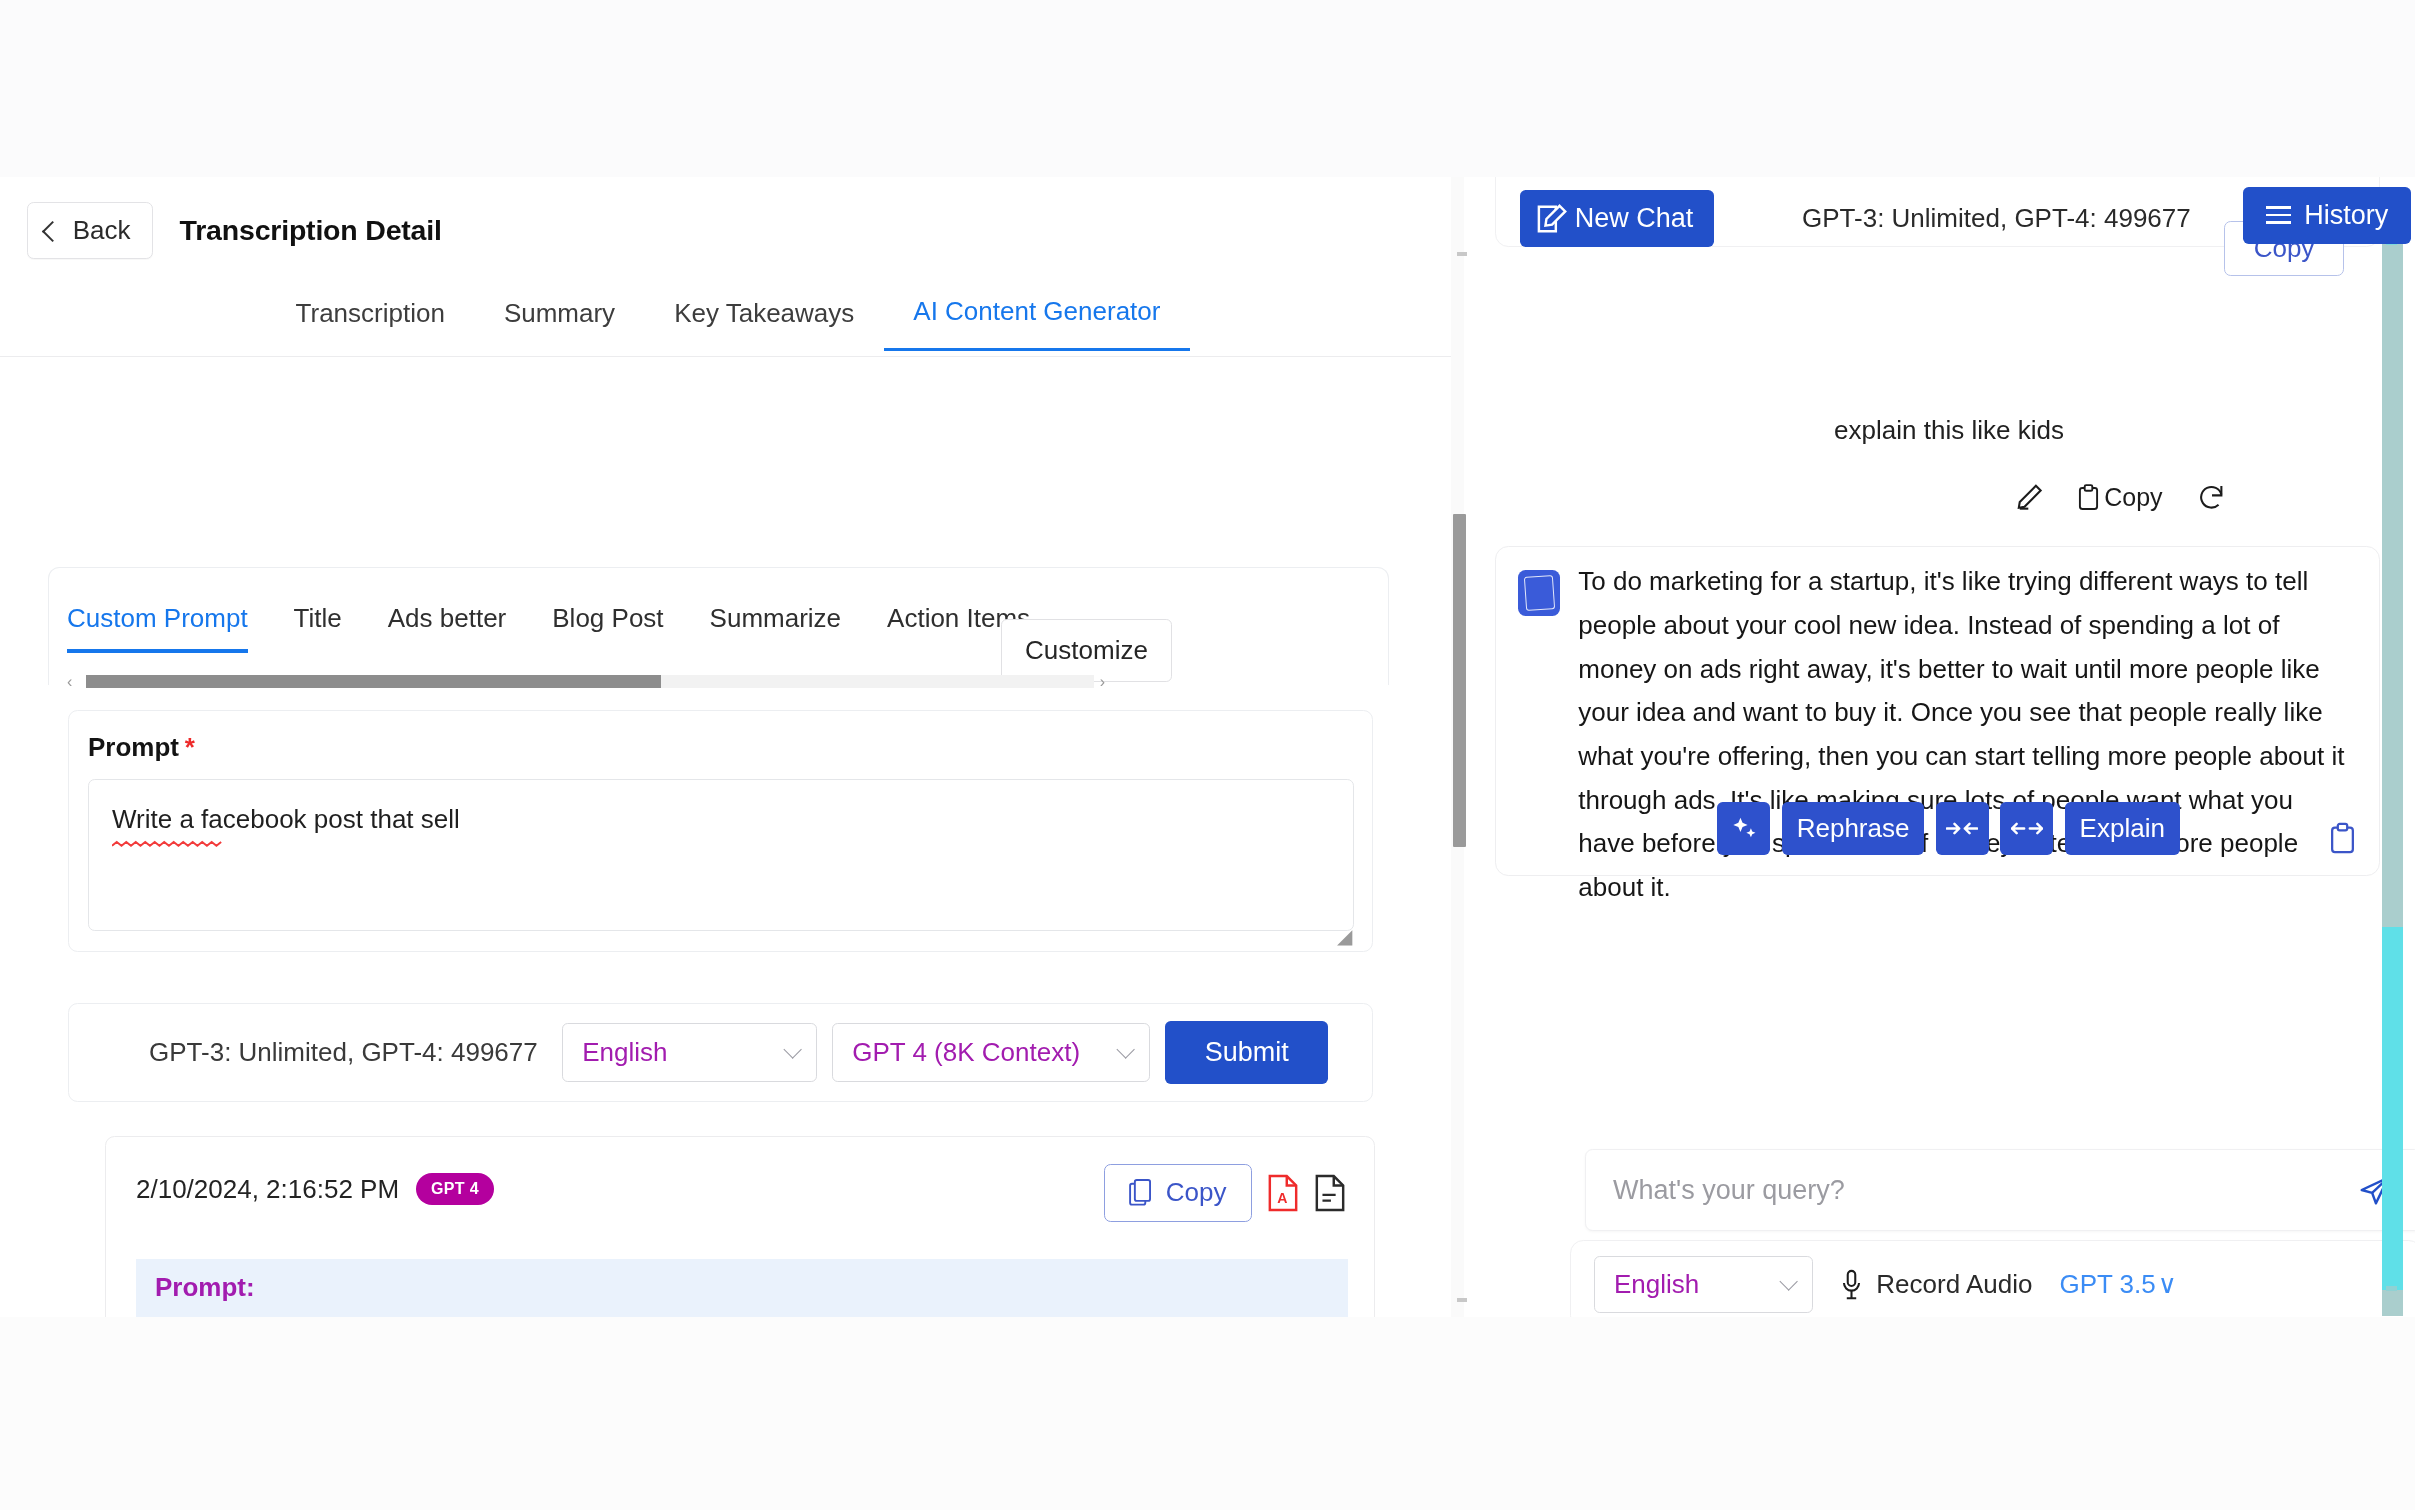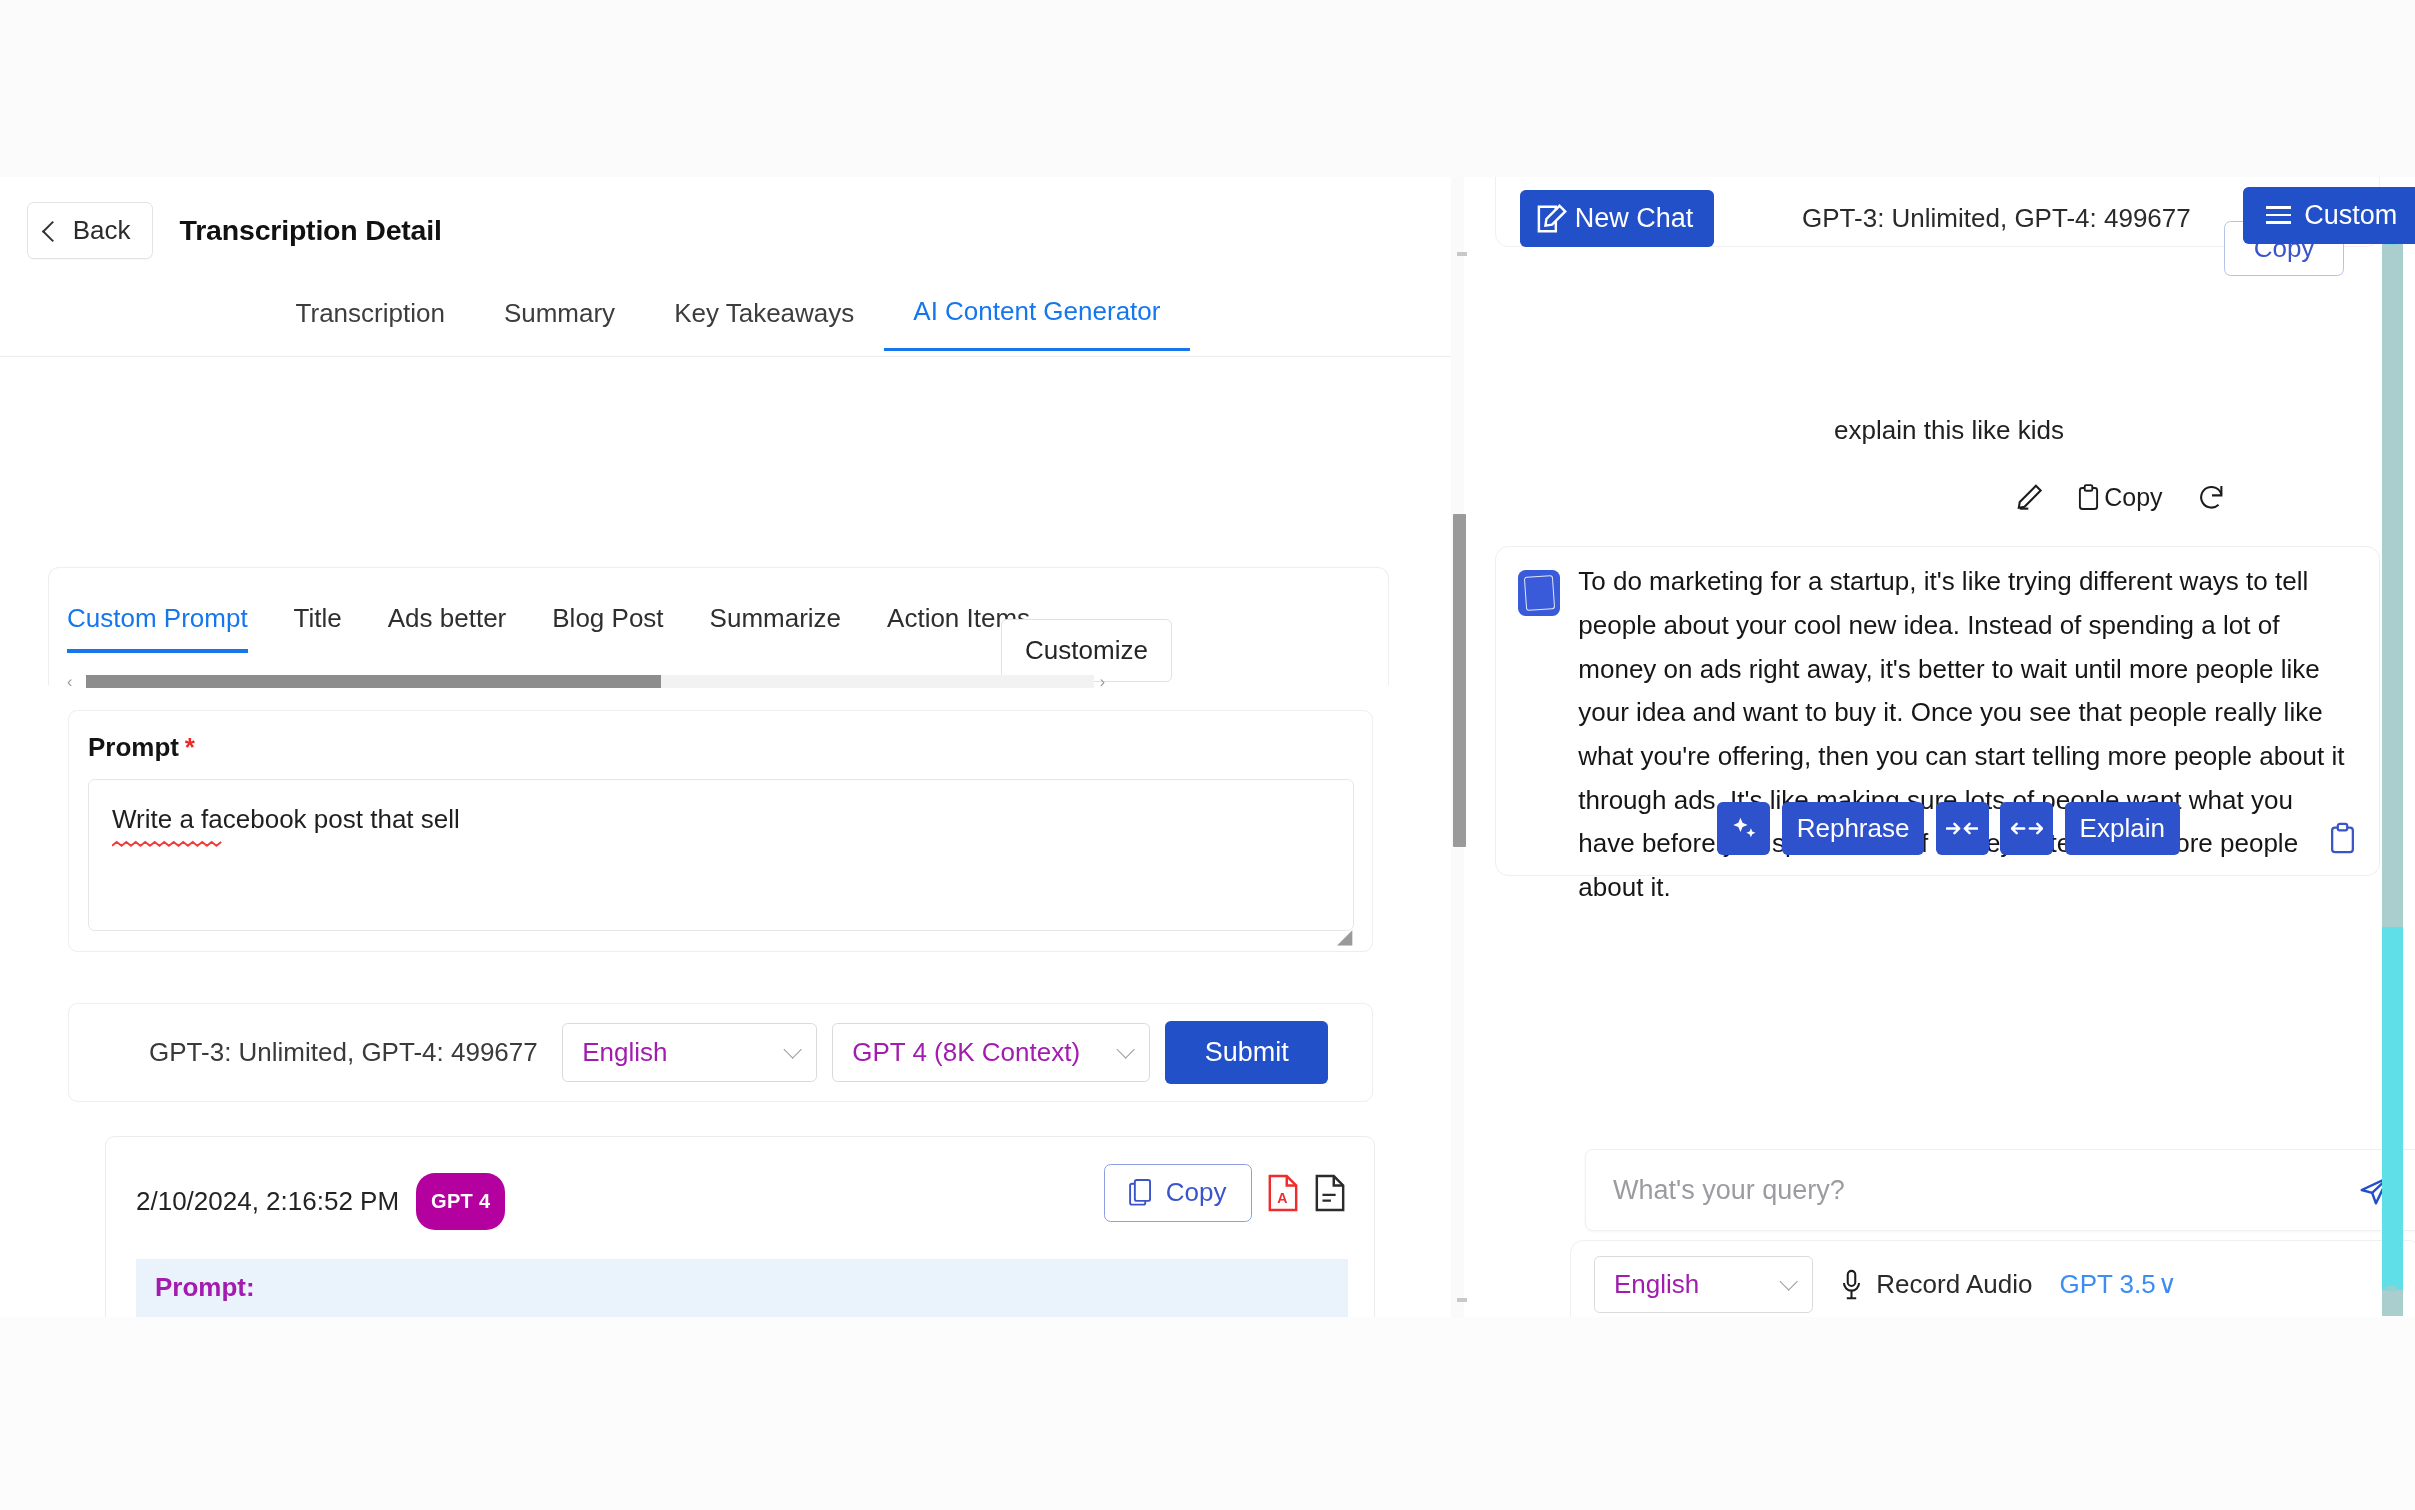--- a/index.html
+++ b/index.html
@@ -258,24 +258,24 @@
     overflow: hidden;
   }
   .result-head {
     position: absolute; left: 30px; top: 36px;
     display: flex; align-items: center; gap: 17px;
   }
   .result-time { font-size: 26px; color: #232323; }
   .gpt-badge {
     background: #b4009e;
     color: #ffffff;
-    font-size: 20px;
+    font-size: 16px;
     font-weight: bold;
     border-radius: 19px;
-    padding: 17px 15px;
+    padding: 7px 15px;
     letter-spacing: 0.3px;
   }
   .result-actions {
     position: absolute; right: 28.5px; top: 27px;
     display: flex; align-items: center; gap: 15px;
   }
   .copy-btn {
     display: flex; align-items: center; gap: 11.4px;
     border: 1px solid #8e9fe0;
     border-radius: 6.7px;
@@ -660,21 +660,21 @@
       </button>
 
       <div class="rp-credits">GPT-3: Unlimited, GPT-4: 499677</div>
 
       <button class="history-btn">
         <span class="hamburger">
             <i></i>
             <i></i>
             <i></i>
           </span>
-        <span>Custom</span>
+        <span>History</span>
       </button>
     </div>
 
     <div class="user-msg">explain this like kids</div>
 
     <div class="user-msg-actions">
       <svg class="uma" width="28.5" height="28.5" viewBox="0 0 30 30">
         <path d="M22 3 l5 5 l-17 17 l-6 1 l1 -6 z" fill="none" stroke="#1c1c1c" stroke-width="2.2"></path>
         <path d="M5 27 h9" stroke="#1c1c1c" stroke-width="2.2"></path>
       </svg>

